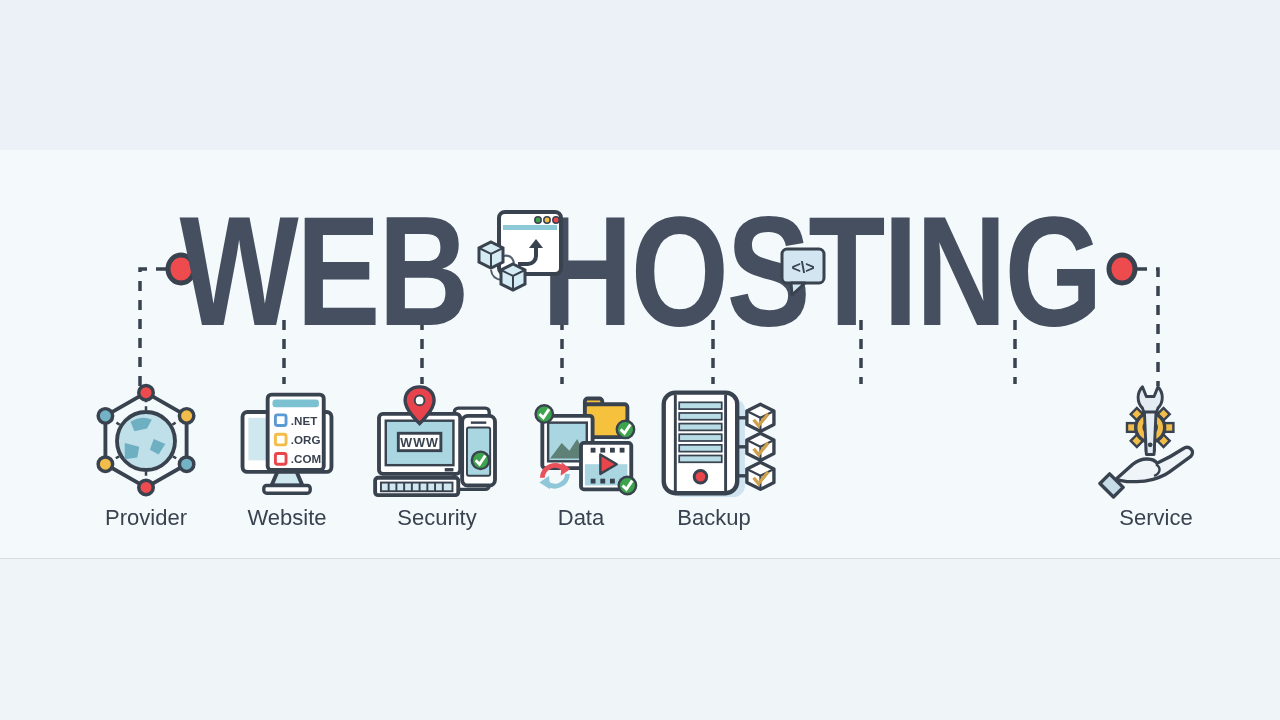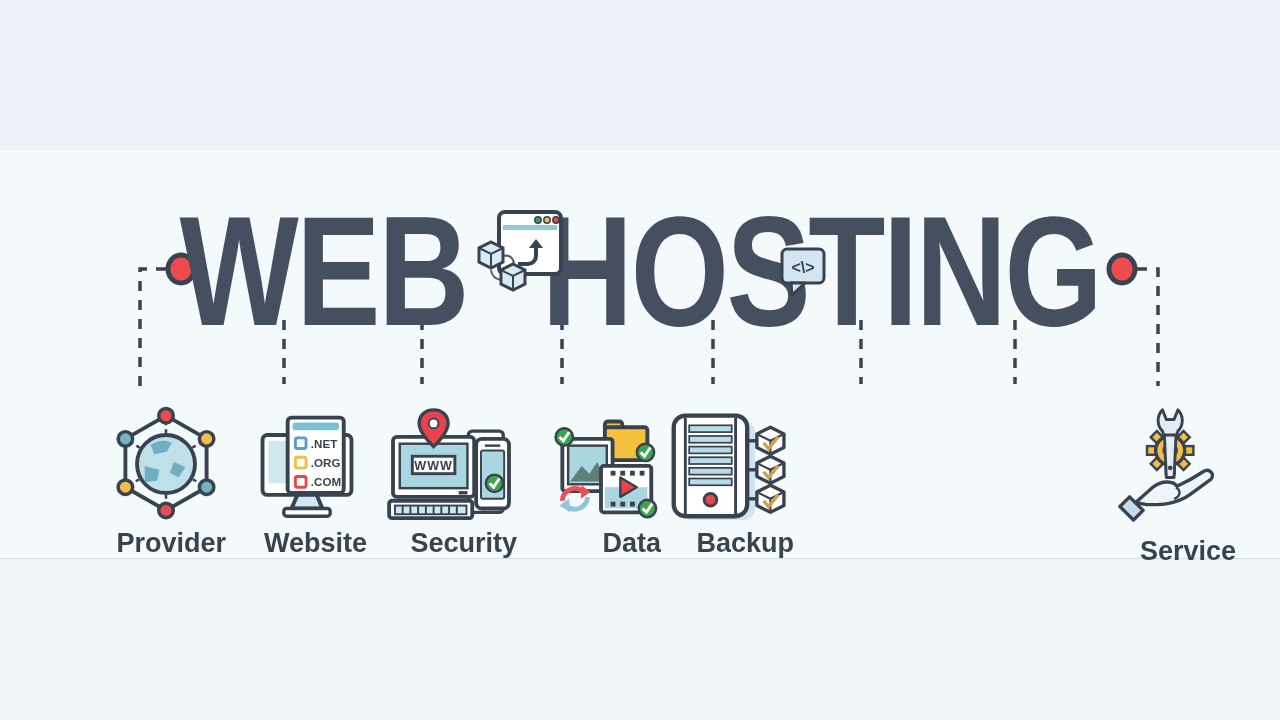--- a/index.html
+++ b/index.html
@@ -8,24 +8,24 @@
   .band-top{position:absolute;left:0;top:0;width:1280px;height:150px;background:#ecf1f7;}
   .band-main{position:absolute;left:0;top:150px;width:1280px;height:408px;background:#f4f9fc;}
   .band-bottom{position:absolute;left:0;top:558px;width:1280px;height:162px;background:#eff4f8;
         border-top:1px solid #d8dce0;}
   .title{position:absolute;left:0;right:0;top:196px;height:150px;line-height:150px;
         text-align:center;font-size:156px;font-weight:bold;color:#454f60;
         letter-spacing:-3px;word-spacing:52px;transform:scaleX(0.81);transform-origin:50% 50%;
         white-space:nowrap;}
   .overlay{position:absolute;left:0;top:0;pointer-events:none;}
   .decor{position:absolute;}
-  .item{position:absolute;top:406px;width:160px;display:flex;flex-direction:column;
-        align-items:flex-end;}
+  .item{position:absolute;top:383px;width:160px;display:flex;flex-direction:column;
+        align-items:center;}
   .item svg{height:116px;display:block;}
-  .item-label{margin-top:6px;font-size:27px;font-weight:bold;color:#39424f;
+  .item-label{margin-top:6px;font-size:22px;font-weight:normal;color:#39424f;
         white-space:nowrap;text-align:center;}
   svg text{font-family:"Liberation Sans",sans-serif;font-weight:bold;fill:#39424f;}
 </style>
 </head>
 <body>
 
 <div class="page">
   <div class="band-top"></div>
   <div class="band-main"></div>
   <div class="band-bottom"></div>
@@ -203,21 +203,21 @@
         <polygon points="118,82 132,89 132,103 118,110 104,103 104,89" fill="#ffffff" stroke="#39424f" stroke-width="3.5" stroke-linejoin="round"></polygon>
         <path d="M104,89 L118,96 L132,89 M118,96 V110" stroke="#39424f" stroke-width="2.2" fill="none"></path>
         <polyline points="111,98 116,104 126,92" stroke="#cfa04e" stroke-width="3.5" fill="none"></polyline>
       </g>
     </svg>
     <div class="item-label">Backup</div>
   </div>
 
 
 
-  <div class="item" style="left:1076px;gap:8px;">
+  <div class="item" style="left:1076px;">
     <svg viewBox="0 0 120 120" width="120">
       <g fill="#f2bd49" stroke="#39424f" stroke-width="2.5">
         <g transform="rotate(0 54 46)">
             <rect x="49.5" y="22" width="9" height="9"></rect>
           </g>
         <g transform="rotate(45 54 46)">
             <rect x="49.5" y="22" width="9" height="9"></rect>
           </g>
         <g transform="rotate(90 54 46)">
             <rect x="49.5" y="22" width="9" height="9"></rect>

